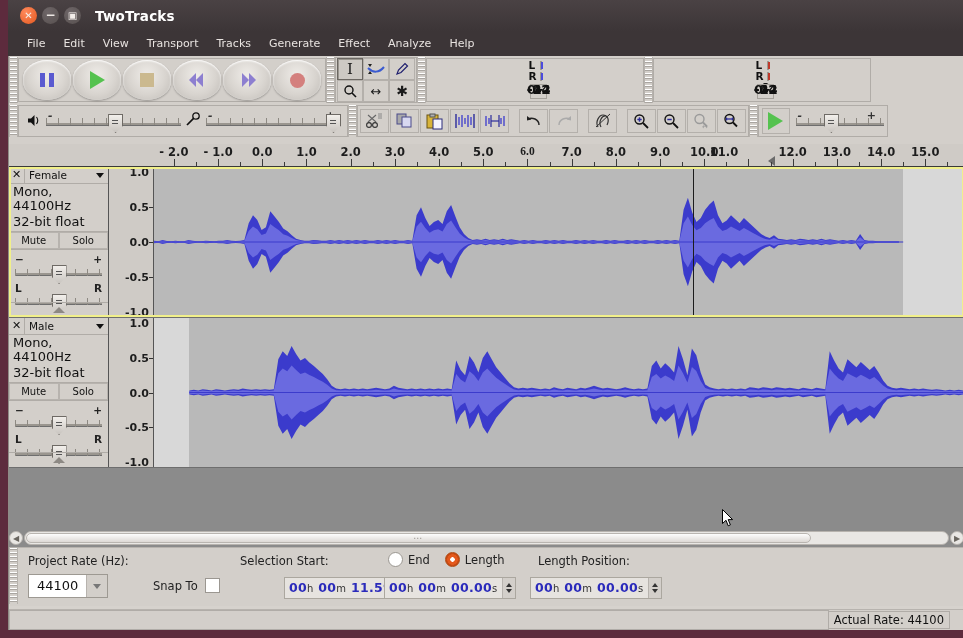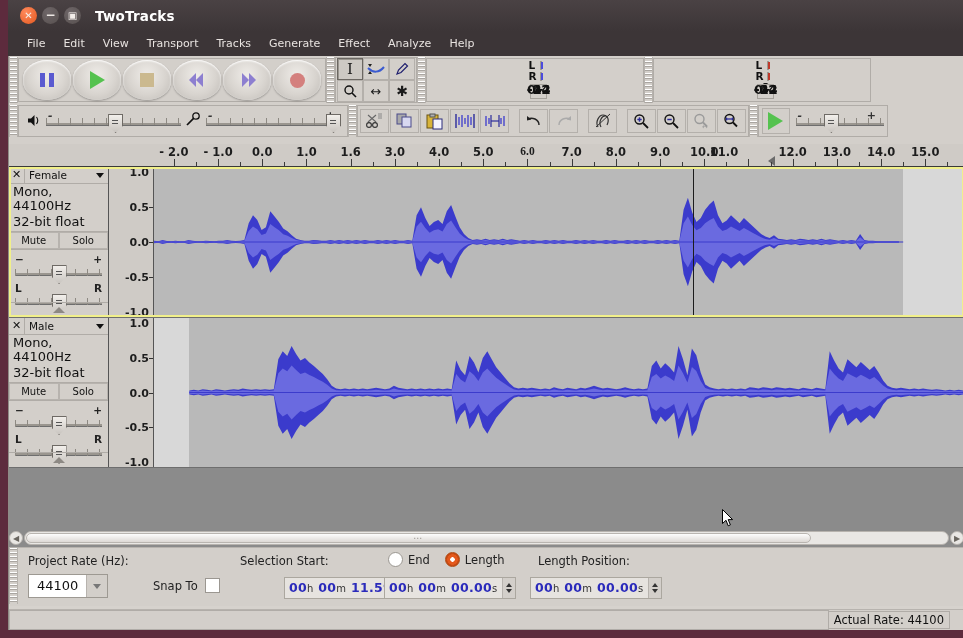--- a/index.html
+++ b/index.html
@@ -487,21 +487,21 @@
         <div class="rtick minor" style="left: 186.99px;"></div>
         <div class="rlabel" style="left: 209.09px;">- 1.0</div>
         <div class="rtick major" style="left: 209.09px;"></div>
         <div class="rtick minor" style="left: 231.19px;"></div>
         <div class="rlabel" style="left: 253.29px;">0.0</div>
         <div class="rtick major" style="left: 253.29px;"></div>
         <div class="rtick minor" style="left: 275.39px;"></div>
         <div class="rlabel" style="left: 297.49px;">1.0</div>
         <div class="rtick major" style="left: 297.49px;"></div>
         <div class="rtick minor" style="left: 319.59px;"></div>
-        <div class="rlabel" style="left: 341.69px;">1.6</div>
+        <div class="rlabel" style="left: 341.69px;">2.0</div>
         <div class="rtick major" style="left: 341.69px;"></div>
         <div class="rtick minor" style="left: 363.79px;"></div>
         <div class="rlabel" style="left: 385.89px;">3.0</div>
         <div class="rtick major" style="left: 385.89px;"></div>
         <div class="rtick minor" style="left: 407.99px;"></div>
         <div class="rlabel" style="left: 430.09px;">4.0</div>
         <div class="rtick major" style="left: 430.09px;"></div>
         <div class="rtick minor" style="left: 452.19px;"></div>
         <div class="rlabel" style="left: 474.29px;">5.0</div>
         <div class="rtick major" style="left: 474.29px;"></div>

